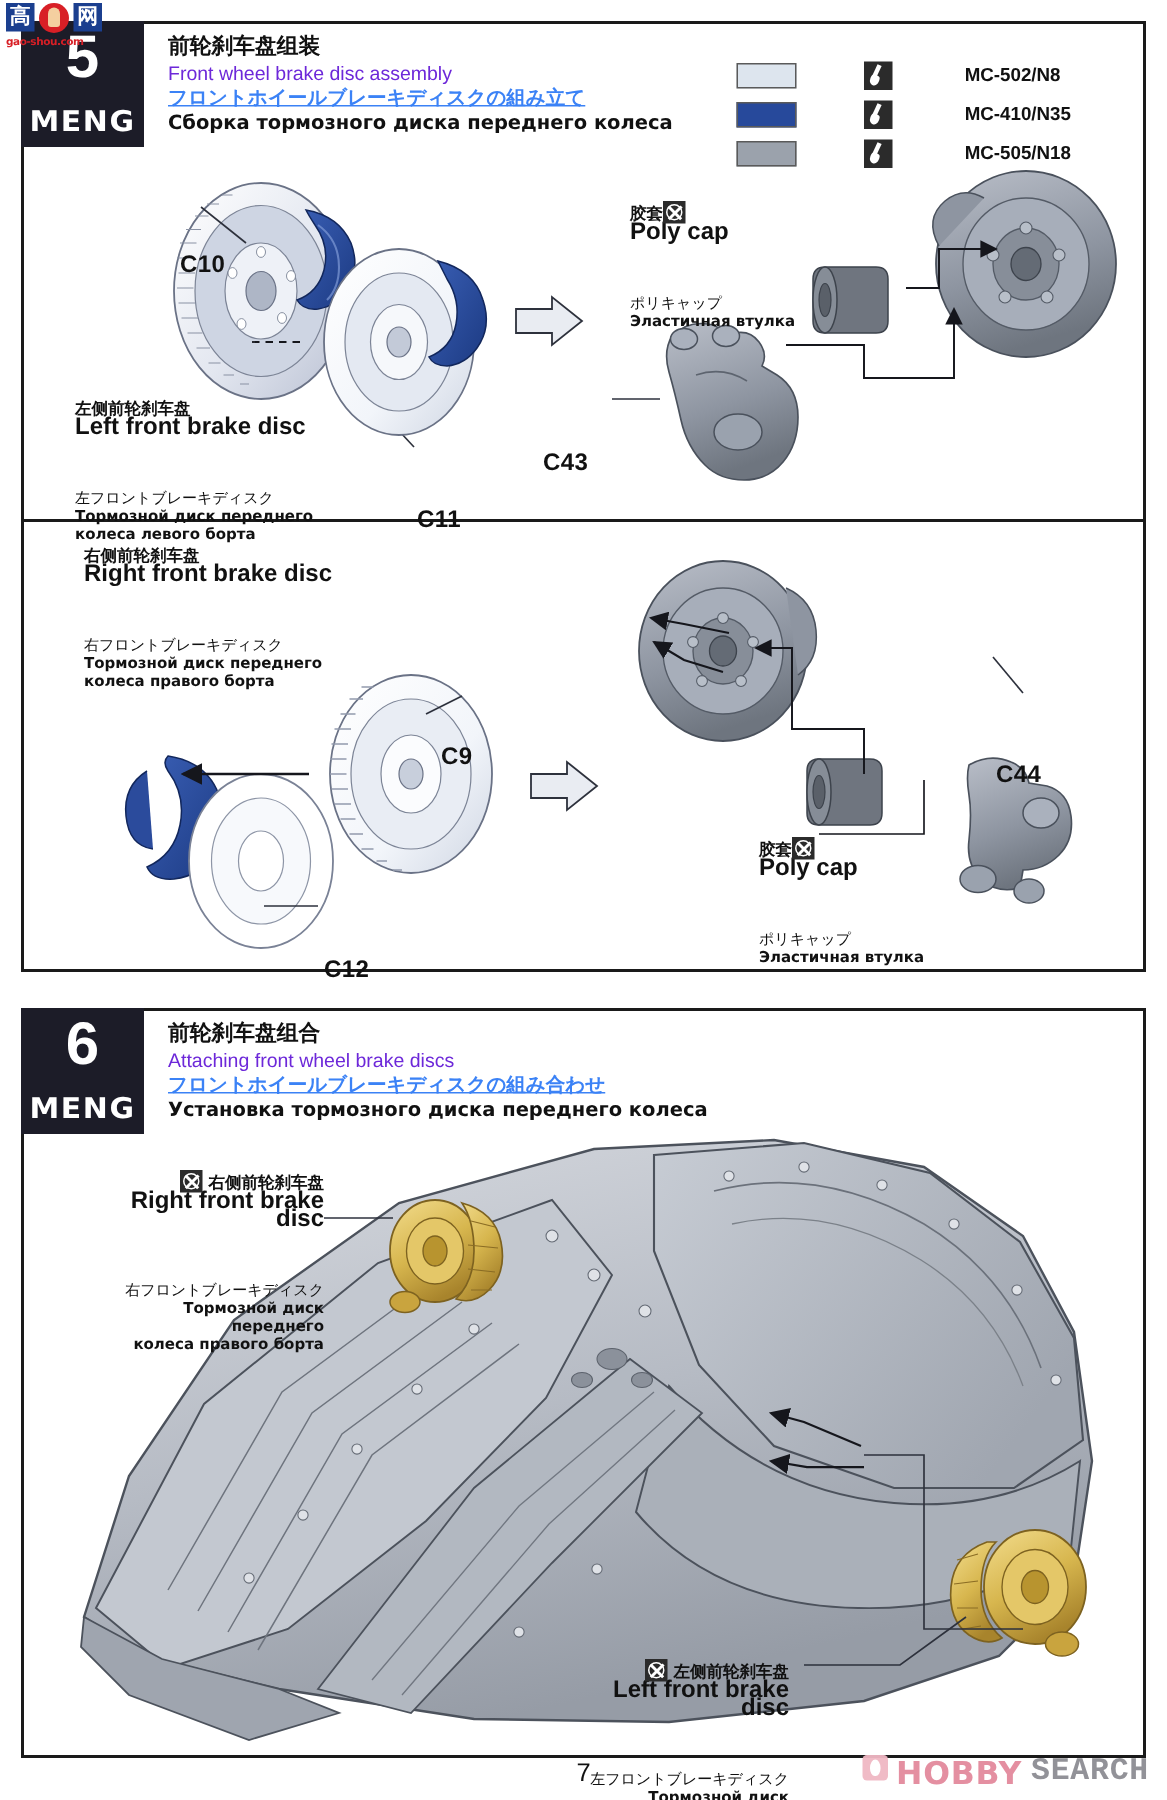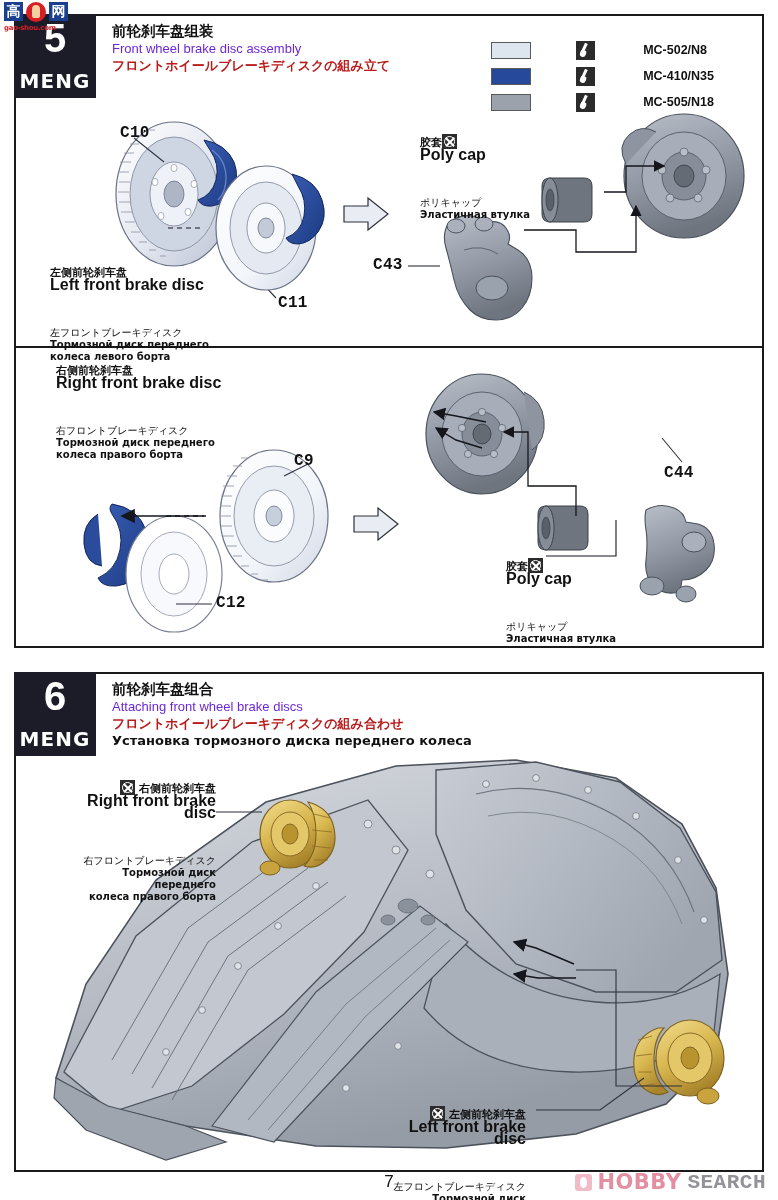--- a/index.html
+++ b/index.html
@@ -60,22 +60,22 @@
     font-size:19px; font-weight:bold; letter-spacing:1px;
     font-family:"DejaVu Sans", sans-serif; color:#fff;
     transform:scaleX(1.05);
   }
 
   
   .stephead { position:absolute; left:96px; top:6px; }
   .t-cn { font-size:14.5px; font-weight:bold; color:#111; line-height:18px;
           font-family:"DejaVu Sans", sans-serif; }
   .t-en { font-size:13px; font-weight:normal; color:#6d28d9; line-height:17px; }
-  .t-jp { font-size:13px; font-weight:bold; color:#b91c1c; line-height:17px;
-          font-family:"DejaVu Sans", sans-serif; }
+  .t-jp { font-size:13px; font-weight:bold; color:#3b82f6; line-height:17px;
+          font-family:"DejaVu Sans", sans-serif;text-decoration:underline; }
   .t-ru { font-size:13px; font-weight:bold; color:#111; line-height:17px;
           font-family:"DejaVu Sans", sans-serif; }
 
   
   .legend { position:absolute; right:48px; top:24px; }
   .leg-row { display:flex; align-items:center; height:20px; margin-bottom:6px;gap:40px; }
   .swatch { width:40px; height:17px; border:1px solid #5a5a5a; }
   .brushbox {
     width:19px; height:19px; margin-left:5px; background:#2b2b2b;
     position:relative; overflow:hidden;
@@ -110,32 +110,32 @@
   }
   .ng-wrap .x1{ transform:rotate(-45deg); }
   .ng-wrap .x2{ transform:rotate(45deg); }
   .ng-box { position:absolute; inset:0; background:#2b2b2b; }
   .ng-circ { position:absolute; left:2px; top:2px; width:11px; height:11px;
              border:1.5px solid #fff; border-radius:50%; }
 
   
   .partlabel {
     position:absolute; font-size:16px; font-weight:bold; color:#111;
-    font-family:Liberation Mono, monospace; letter-spacing:0.3px;
+    font-family:Liberation Sans, sans-serif; letter-spacing:0.3px;margin-top:44px;
   }
 
   
   .pageno {
     position:absolute; left:0; right:0; bottom:8px; text-align:center;
     font-size:17px; color:#111;
   }
 
   
   .hobby {
-    position:absolute; right:12px; bottom:6px; display:flex; align-items:center;
+    position:absolute; right:12px; bottom:6px; display:flex; 
     opacity:0.95;
     margin-top:44px;
   }
   .hs-icon {
     width:17px; height:17px; background:#f0b8c4; border-radius:3px;
     position:relative; margin-right:5px;
   }
   .hs-icon:after{
     content:""; position:absolute; left:5px; top:3px; width:7px; height:11px;
     background:#fff; border-radius:50% 50% 45% 45%;
@@ -168,20 +168,21 @@
 
     <div class="stepblock">
       <div class="stepnum">5</div>
       <div class="mengword">MENG</div>
     </div>
 
     <div class="stephead">
       <div class="t-cn">前轮刹车盘组装</div>
       <div class="t-en">Front wheel brake disc assembly</div>
       <div class="t-jp">フロントホイールブレーキディスクの組み立て</div>
+      <div class="t-ru">Сборка тормозного диска переднего колеса</div>
     </div>
 
     <div class="legend">
       <div class="leg-row">
         <div class="swatch" style="background:#dde5ee"></div>
         <div class="brushbox"></div>
         <div class="legtext">MC-502/N8</div>
       </div>
       <div class="leg-row">
         <div class="swatch" style="background:#27499b"></div>
@@ -360,21 +361,21 @@
       <line x1="646" y1="422" x2="666" y2="446" stroke="#2d313c" stroke-width="1.1"></line>
 
       <path d="M560,500 L560,470 L512,470 L512,416 L488,416" fill="none" stroke="#15161c" stroke-width="1.3" marker-end="url(#ah)"></path>
       <path d="M600,504 L600,540 L530,540" fill="none" stroke="#15161c" stroke-width="1.1"></path>
       <path d="M466,432 L440,424 L420,412" fill="none" stroke="#15161c" stroke-width="1.4" marker-end="url(#ah)"></path>
       <path d="M470,406 L440,400 L418,396" fill="none" stroke="#15161c" stroke-width="1.4" marker-end="url(#ah)"></path>
     </svg>
 
     <div class="partlabel" style="left:104px; top:108px;">C10</div>
     <div class="partlabel" style="left:262px; top:278px;">C11</div>
-    <div class="partlabel" style="left:357px; top:240px;">C43</div>
+    <div class="partlabel" style="left:346px; top:240px;">C43</div>
     <div class="partlabel" style="left:278px; top:436px;">C9</div>
     <div class="partlabel" style="left:200px; top:578px;">C12</div>
     <div class="partlabel" style="left:648px; top:448px;">C44</div>
 
     <div class="callout" style="left:34px; top:250px;">
       <div class="c-cn">左侧前轮刹车盘</div>
       <div class="c-en">Left front brake disc</div>
       <div class="c-jp">左フロントブレーキディスク</div>
       <div class="c-ru">Тормозной диск переднего</div>
       <div class="c-ru">колеса левого борта</div>

